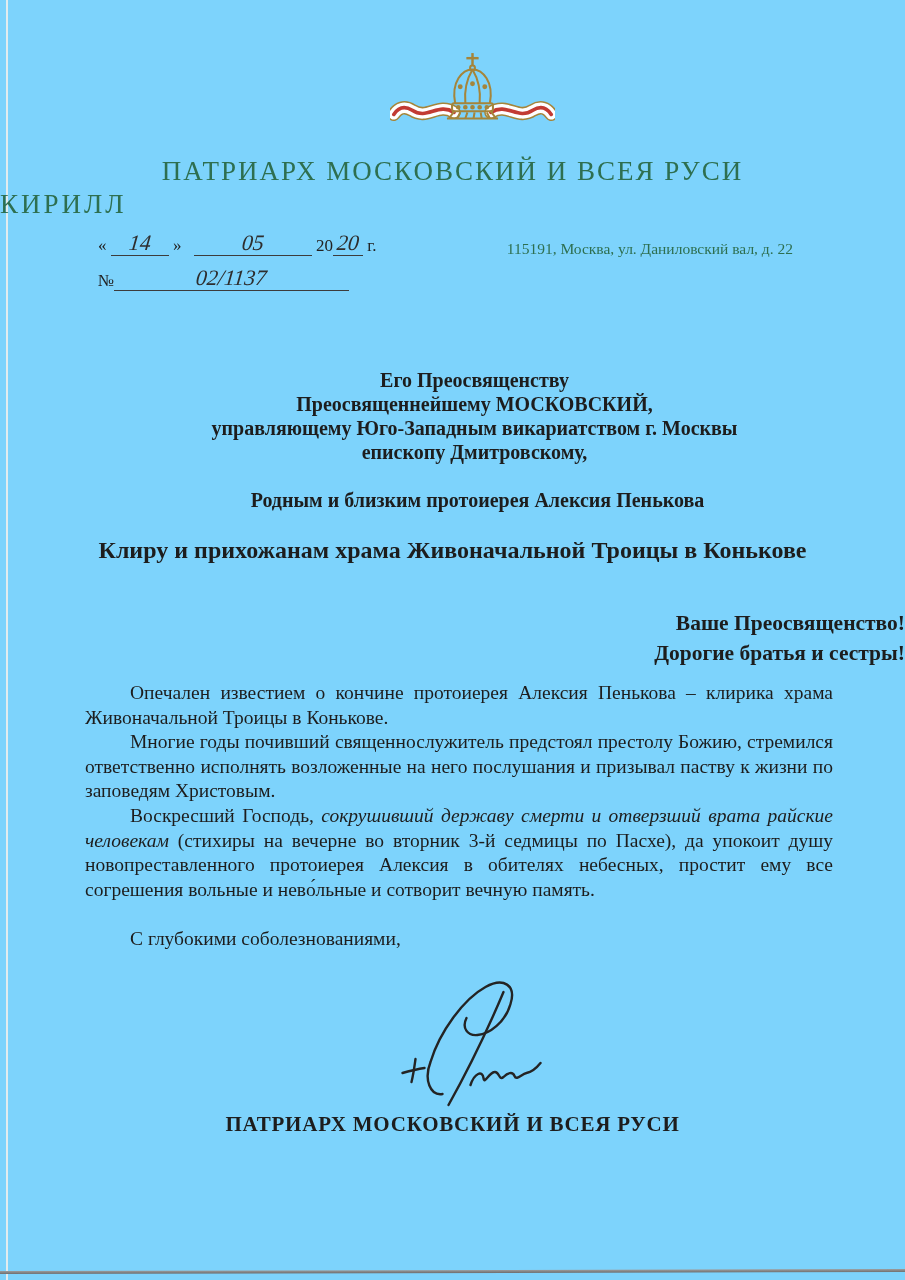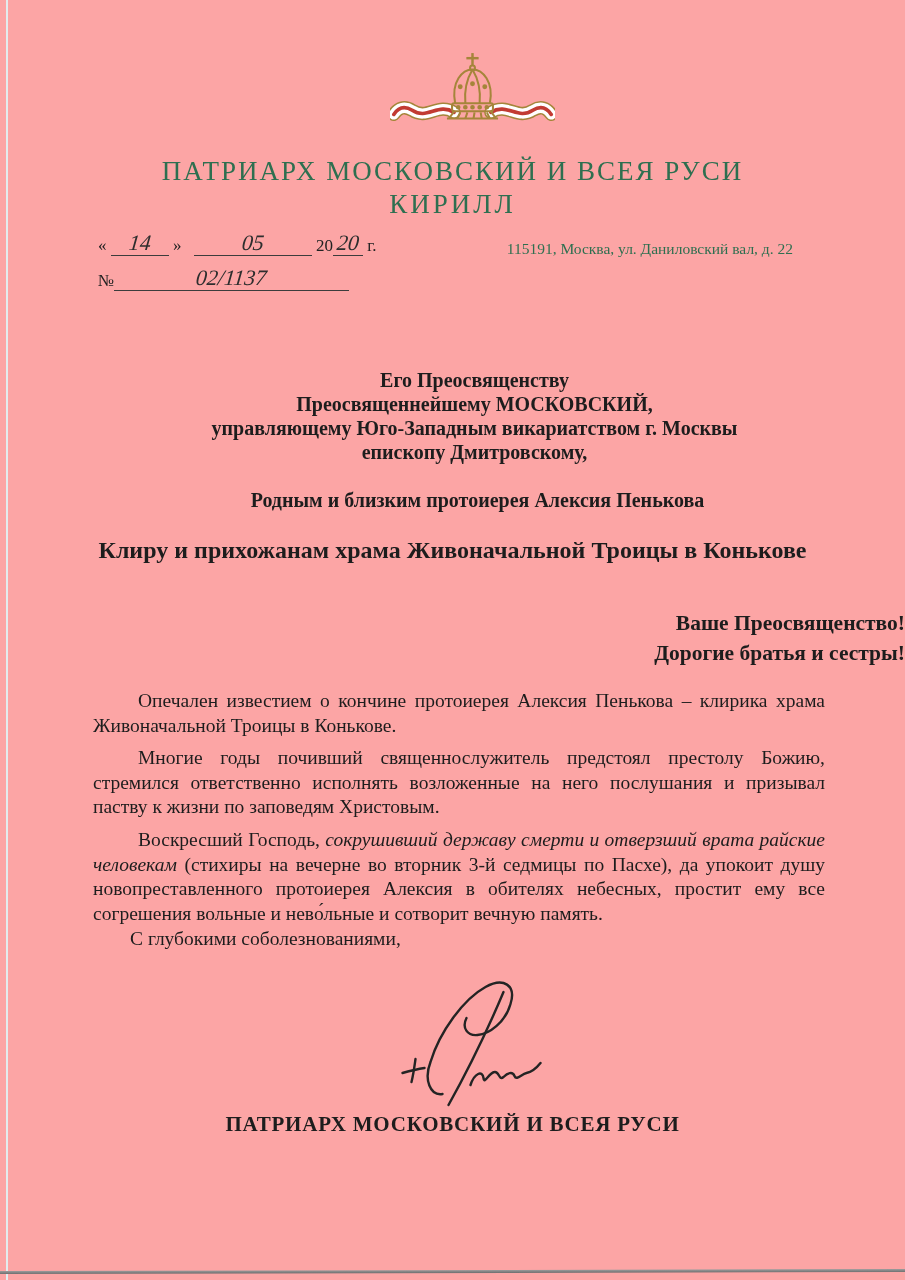--- a/index.html
+++ b/index.html
@@ -1,27 +1,27 @@
 <!DOCTYPE html>
 <html><head>
 <meta charset="utf-8">
 <style>
   html,body{margin:0;padding:0;background:#e9e9e9;}
   .page{
-    position:relative;width:905px;height:1280px;background:#fca5a5;
+    position:relative;width:905px;height:1280px;background:#7dd3fc;
     font-family:"Liberation Serif", serif;color:#1d1d1d;overflow:hidden;
     margin:0 auto;
   }
   .scan-edge-left{position:absolute;left:6px;top:0;width:2px;height:1280px;background:#e3ecee;}
   .scan-edge-bottom{position:absolute;left:0;top:1270px;width:905px;height:3px;
     background:linear-gradient(180deg,#9d9d9d,#6f6f6f);transform:rotate(-0.12deg);}
   .emblem{position:absolute;left:390px;top:50px;width:165px;height:92px;}
   .title1{position:absolute;left:0;top:156px;width:905px;text-align:center;
     color:#2e6f50;font-size:27px;letter-spacing:2px;font-weight:400;}
-  .title2{position:absolute;left:0;top:189px;width:905px;text-align:center;
+  .title2{position:absolute;left:0;top:189px;width:905px;text-align:left;
     color:#2e6f50;font-size:27px;letter-spacing:3px;font-weight:400;}
   .dateline{position:absolute;left:98px;top:233px;font-size:17px;color:#222;white-space:nowrap;}
   .uline{display:inline-block;border-bottom:1.5px solid #3c3c3c;text-align:center;vertical-align:bottom;}
   .u-day{width:58px;}
   .u-month{width:118px;margin-left:8px;}
   .u-year{width:30px;}
   .hw{font-style:italic;font-size:22px;color:#2e2e2e;line-height:20px;
     transform:skewX(-6deg);display:inline-block;}
   .addr{position:absolute;right:112px;top:240px;color:#2e6f50;font-size:15.5px;text-align:right;}
   .numline{position:absolute;left:98px;top:268px;font-size:17px;color:#222;}
@@ -29,21 +29,21 @@
   .recipient{position:absolute;left:0;top:368px;width:905px;text-align:center;
     font-weight:bold;font-size:20px;line-height:24px;padding-left:22px;}
   .rec2{position:absolute;left:0;top:489px;width:905px;text-align:center;
     font-weight:bold;font-size:20px;padding-left:25px;}
   .rec3{position:absolute;left:0;top:537px;width:905px;text-align:center;
     font-weight:bold;font-size:24px;}
   .salutation{position:absolute;left:0;top:608px;width:905px;text-align:right;
     font-weight:bold;font-size:21.5px;line-height:30px;}
   .body-text{position:absolute;left:85px;top:681px;width:748px;
     font-size:19.5px;line-height:24.6px;text-align:justify;}
-  .body-text p{margin:8px;text-indent:45px;}
+  .body-text p{margin:0;text-indent:45px;}
   .closing{position:absolute;left:130px;top:928px;font-size:19.5px;}
   .signature{position:absolute;left:388px;top:972px;width:185px;height:135px;}
   .footer-title{position:absolute;left:0;top:1112px;width:905px;text-align:center;
     font-weight:bold;font-size:21px;letter-spacing:0.8px;}
   i.quoted{font-style:italic;}
 </style>
 </head>
 <body>
 
 <div class="page">

